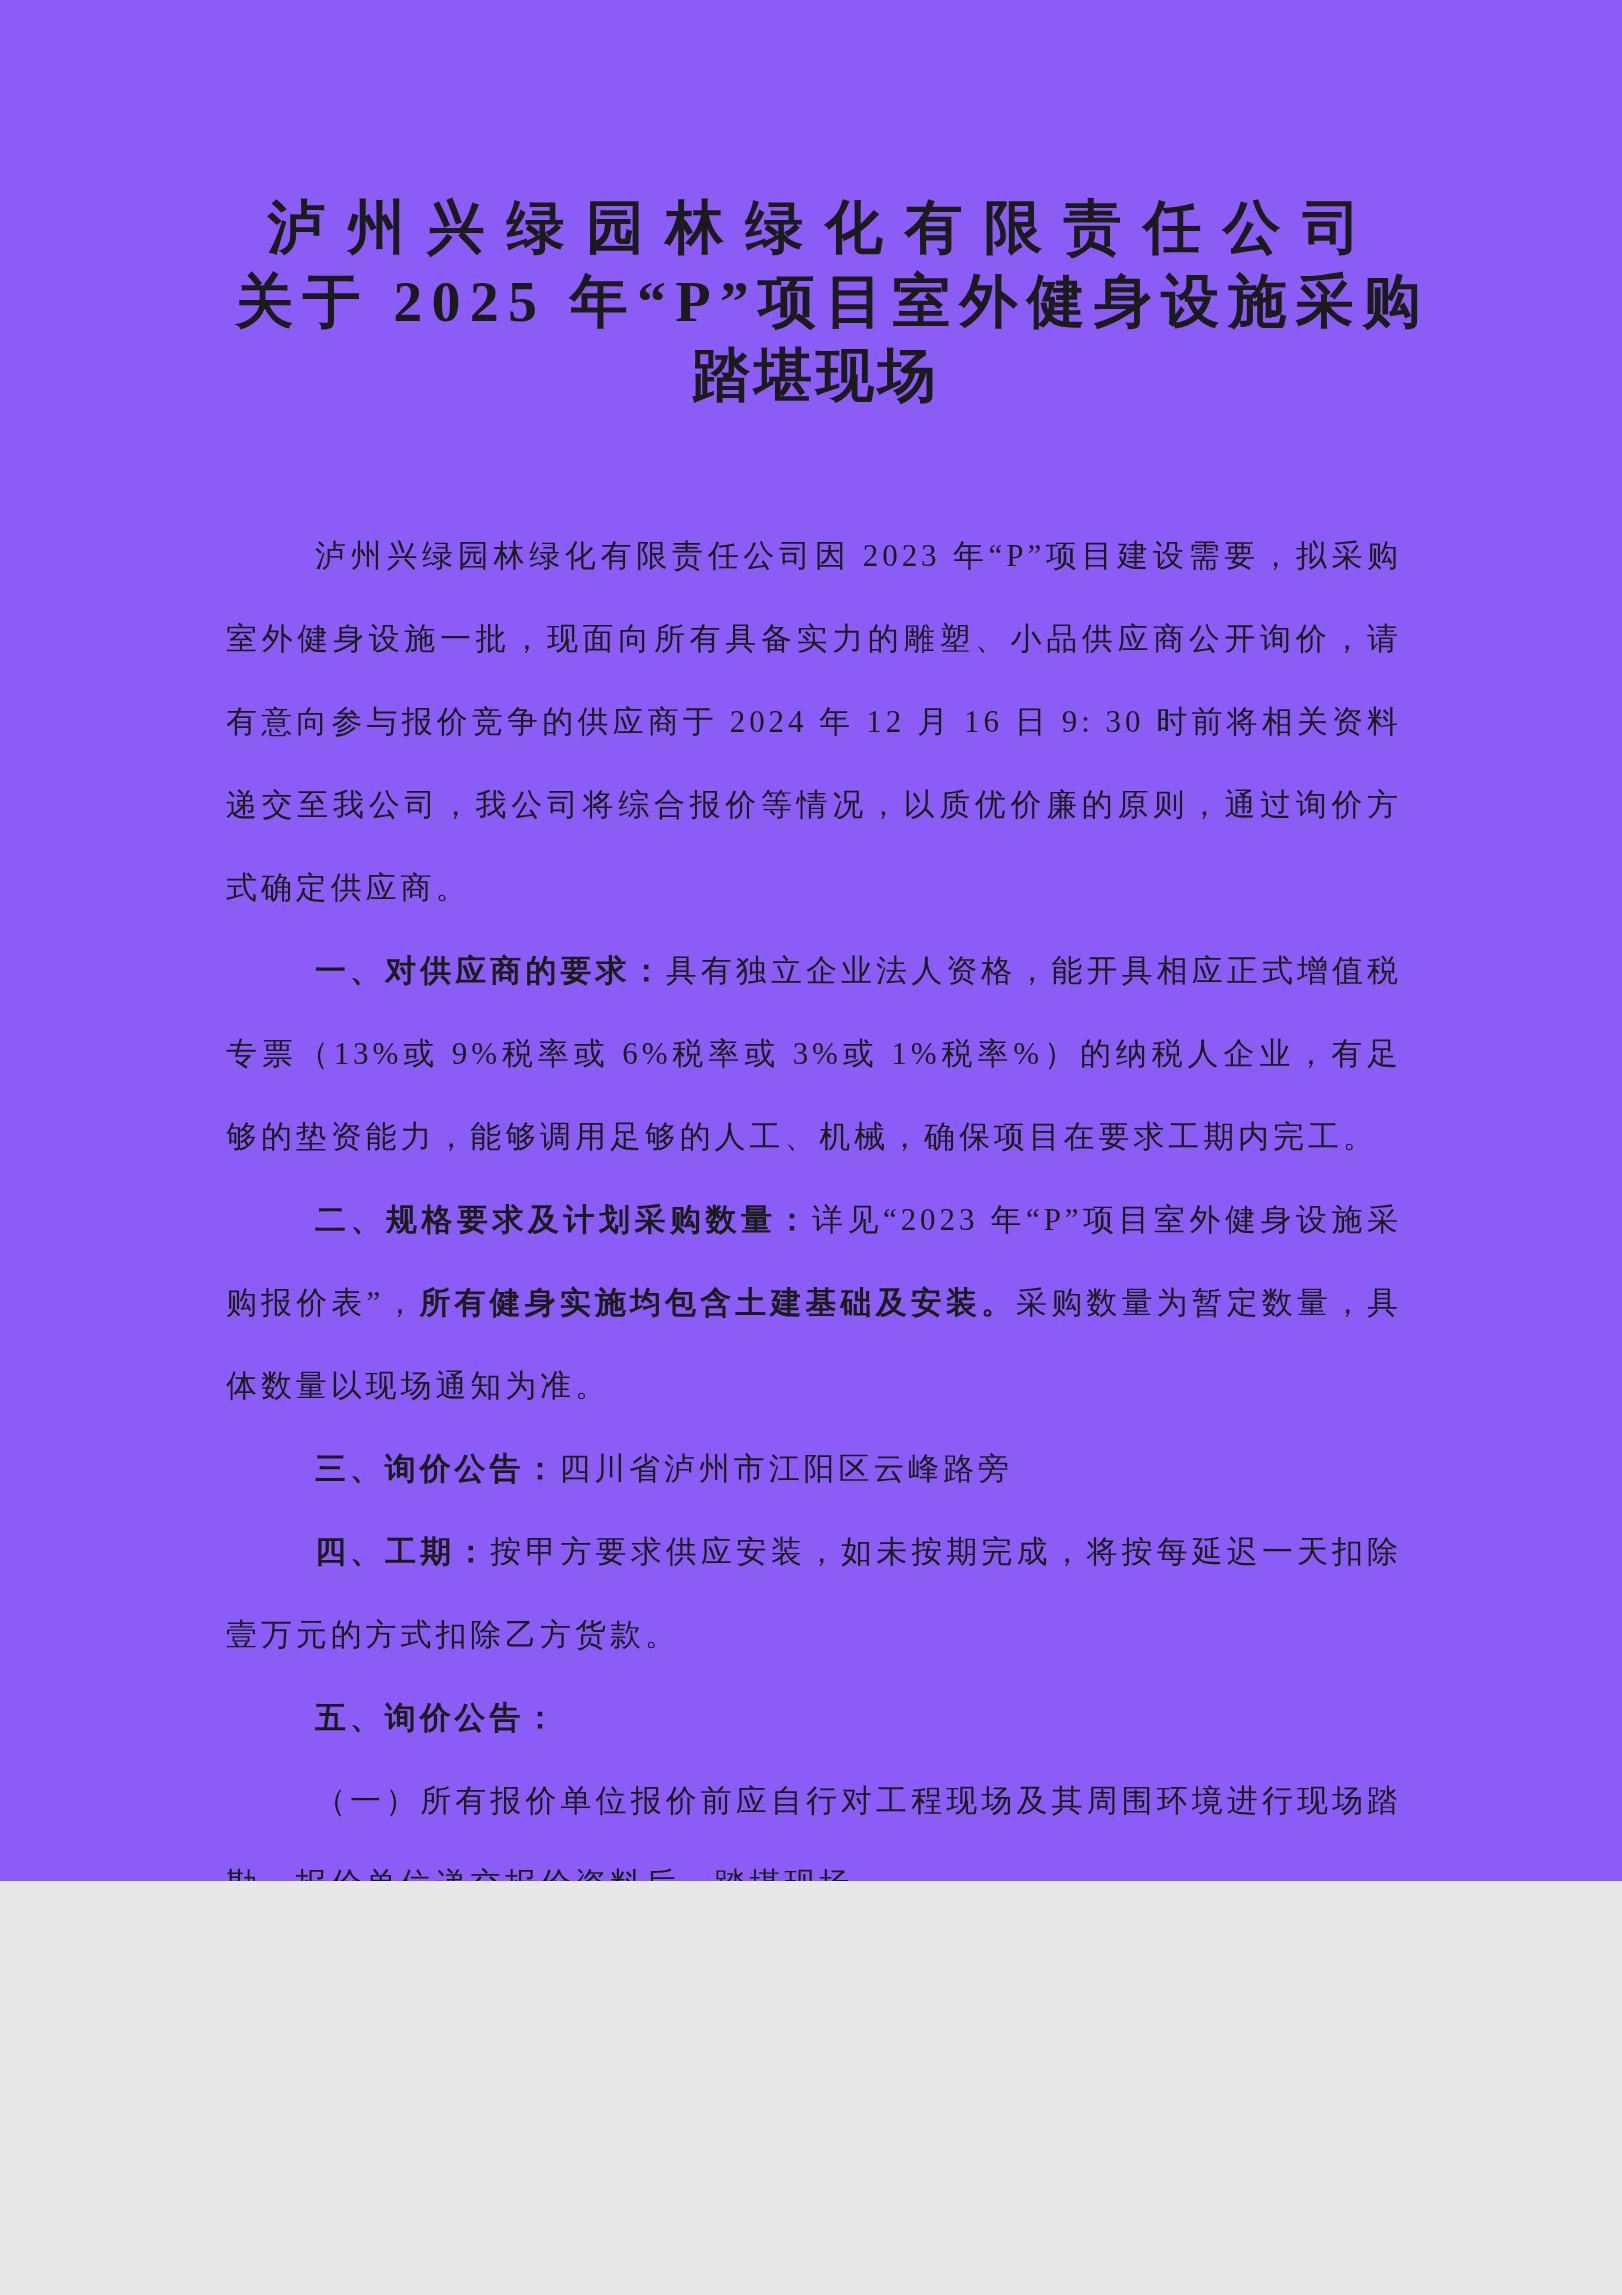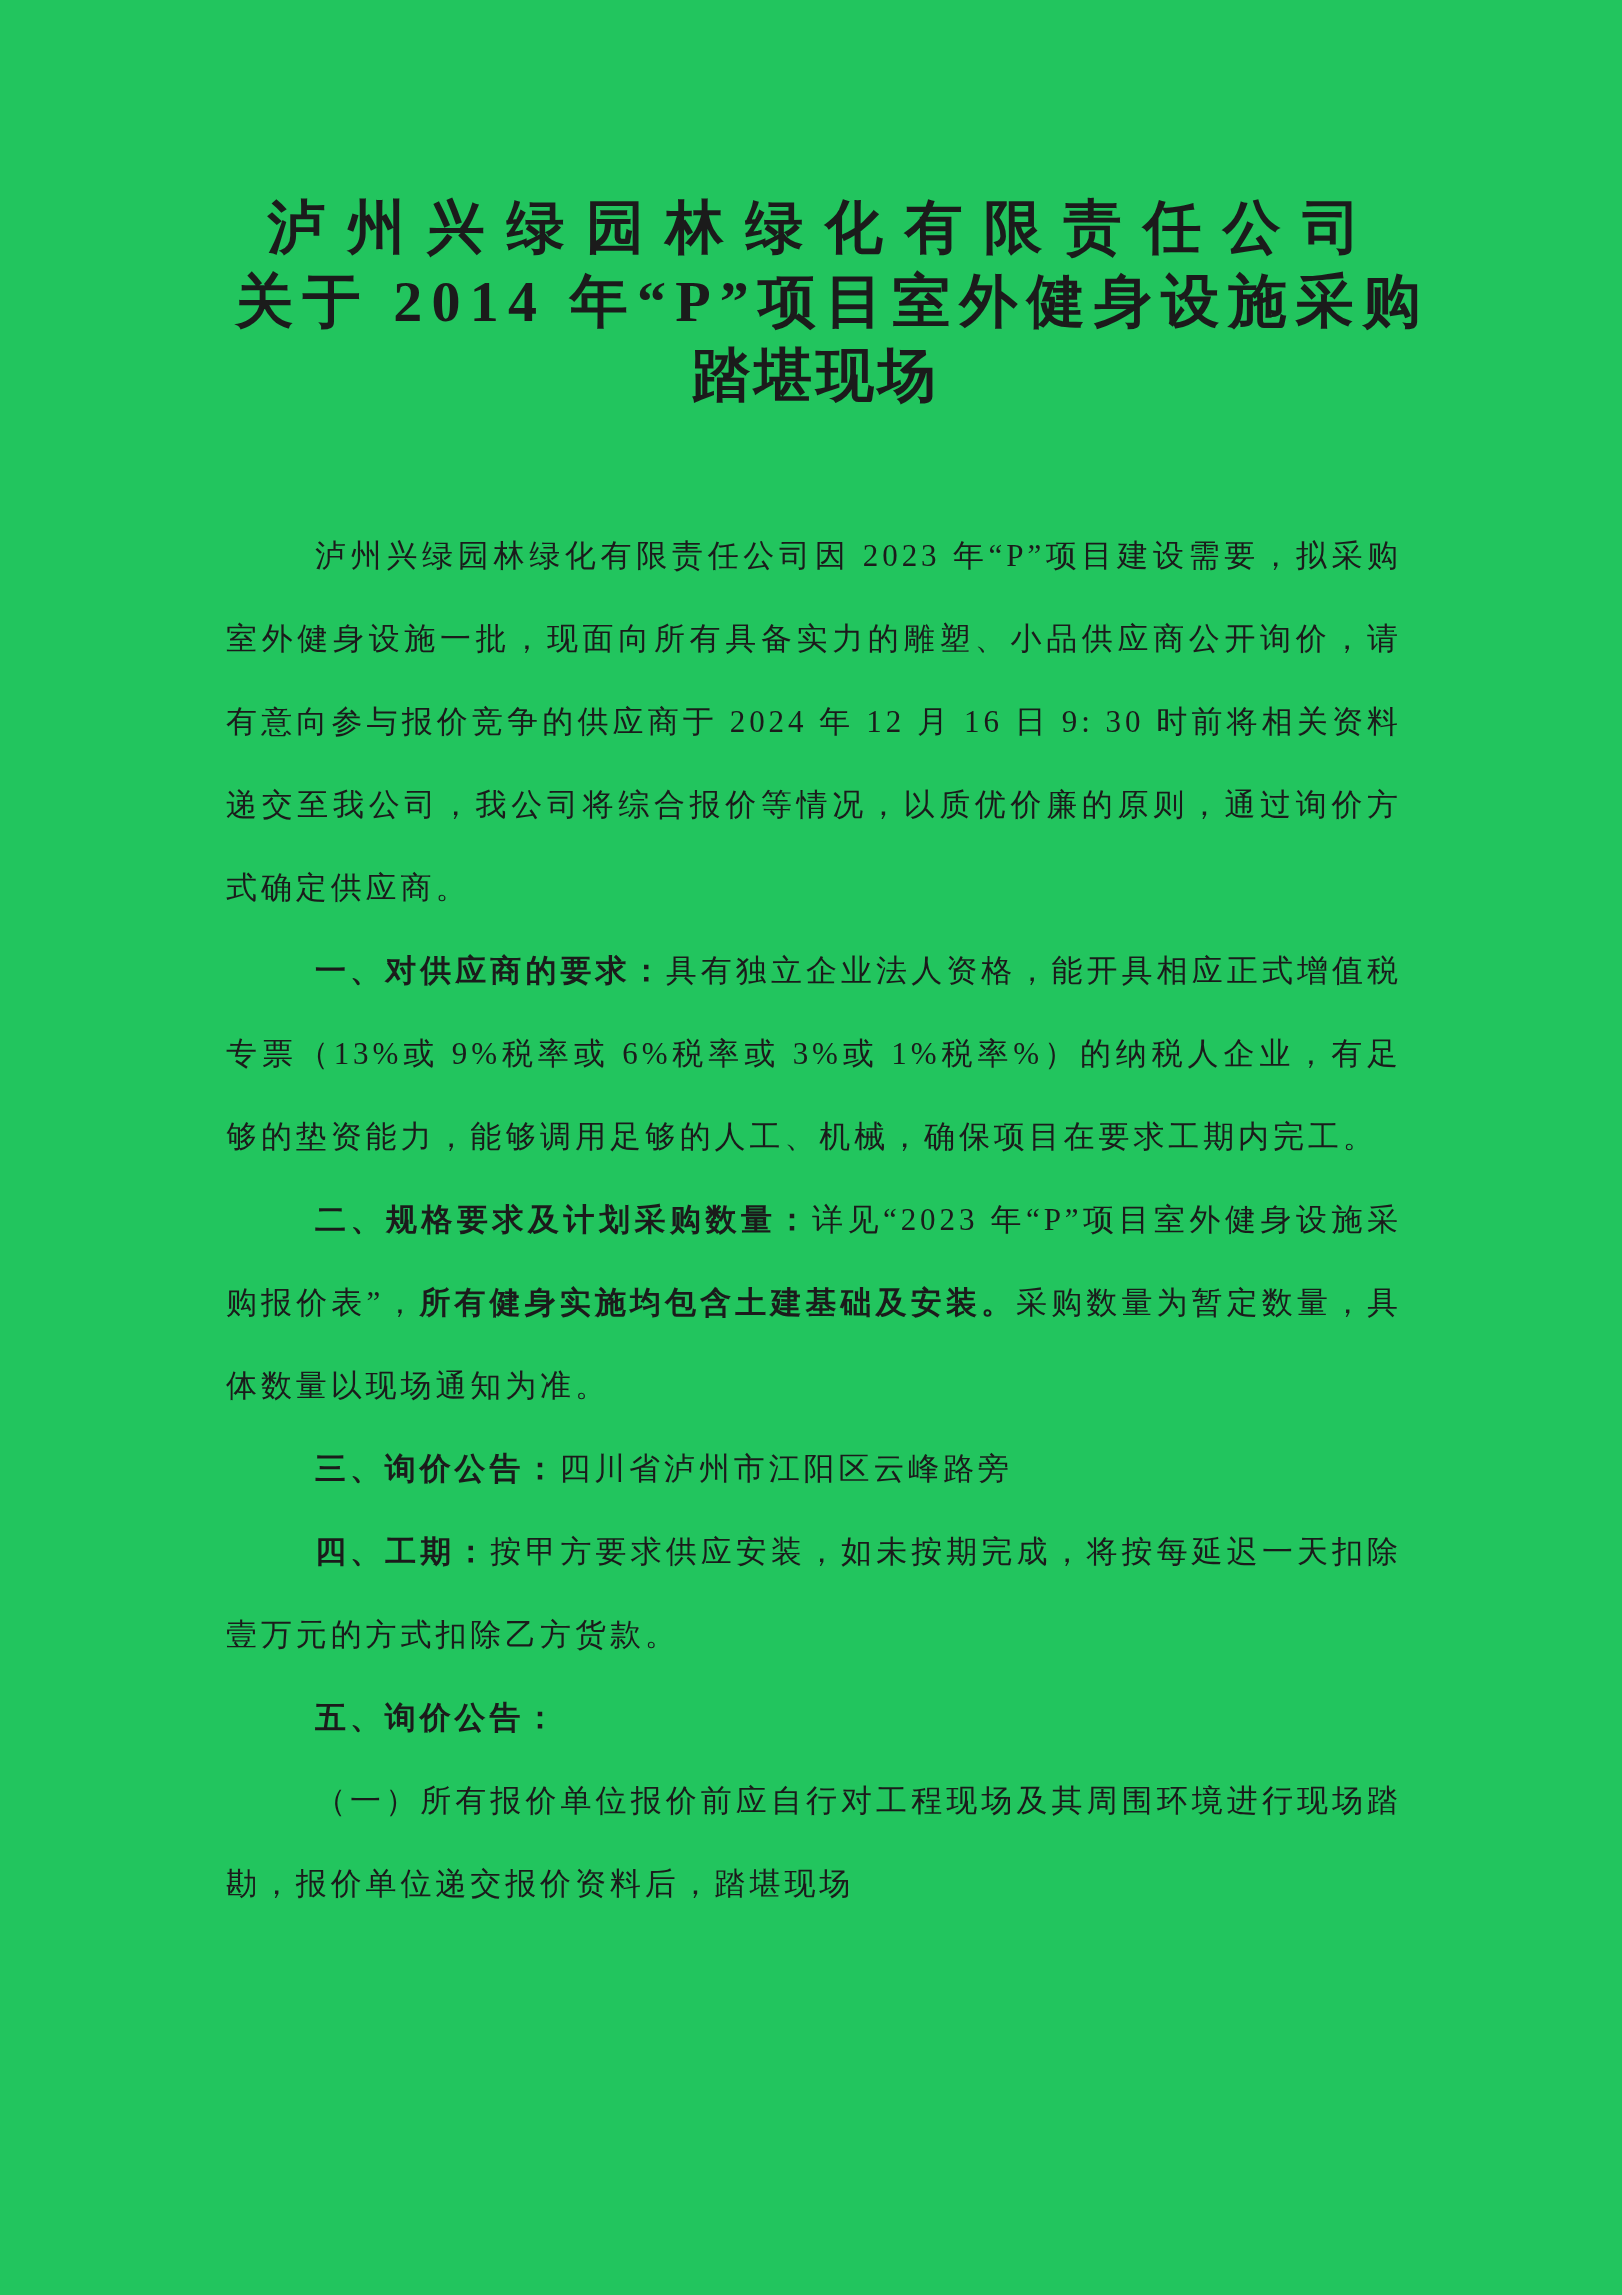--- a/index.html
+++ b/index.html
@@ -3,23 +3,23 @@
 <meta charset="utf-8">
 <style>
   html, body {
     margin: 0;
     padding: 0;
     background: #e8e8e8;
   }
   .page {
     position: relative;
     width: 1623px;
-    height: 2295px;
+    height: 1881px;
     margin: 0 auto;
-    background: #22c55e;
+    background: #8b5cf6;
     color: #1b1b1b;
     font-family: "Liberation Serif", "DejaVu Serif", serif;
     overflow: hidden;
   }
   .doc {
     padding: 191px 221px 0 226px;
   }
   .title-block {
     text-align: center;
     font-weight: bold;
@@ -51,21 +51,21 @@
   }
 </style>
 </head>
 <body>
 
 <div class="page">
   <div class="doc">
 
     <div class="title-block">
       <div class="title-line title-line-1">泸州兴绿园林绿化有限责任公司</div>
-      <div class="title-line title-line-2">关于 2014 年“P”项目室外健身设施采购</div>
+      <div class="title-line title-line-2">关于 2025 年“P”项目室外健身设施采购</div>
       <div class="title-line title-line-3">踏堪现场</div>
     </div>
 
     <div class="body-block">
         <p class="para"><span class="seg">泸州兴绿园林绿化有限责任公司因 2023 年“P”项目建设需要，拟采购室外健身设施一批，现面向所有具备实力的雕塑、小品供应商公开询价，请有意向参与报价竞争的供应商于 2024 年 12 月 16 日 9: 30 时前将相关资料递交至我公司，我公司将综合报价等情况，以质优价廉的原则，通过询价方式确定供应商。</span></p>
         <p class="para"><span class="seg bold">一、对供应商的要求：</span><span class="seg">具有独立企业法人资格，能开具相应正式增值税专票（13%或 9%税率或 6%税率或 3%或 1%税率%）的纳税人企业，有足够的垫资能力，能够调用足够的人工、机械，确保项目在要求工期内完工。</span></p>
         <p class="para"><span class="seg bold">二、规格要求及计划采购数量：</span><span class="seg">详见“2023 年“P”项目室外健身设施采购报价表”，</span><span class="seg bold">所有健身实施均包含土建基础及安装。</span><span class="seg">采购数量为暂定数量，具体数量以现场通知为准。</span></p>
         <p class="para"><span class="seg bold">三、询价公告：</span><span class="seg">四川省泸州市江阳区云峰路旁</span></p>
         <p class="para"><span class="seg bold">四、工期：</span><span class="seg">按甲方要求供应安装，如未按期完成，将按每延迟一天扣除壹万元的方式扣除乙方货款。</span></p>
         <p class="para"><span class="seg bold">五、询价公告：</span></p>

